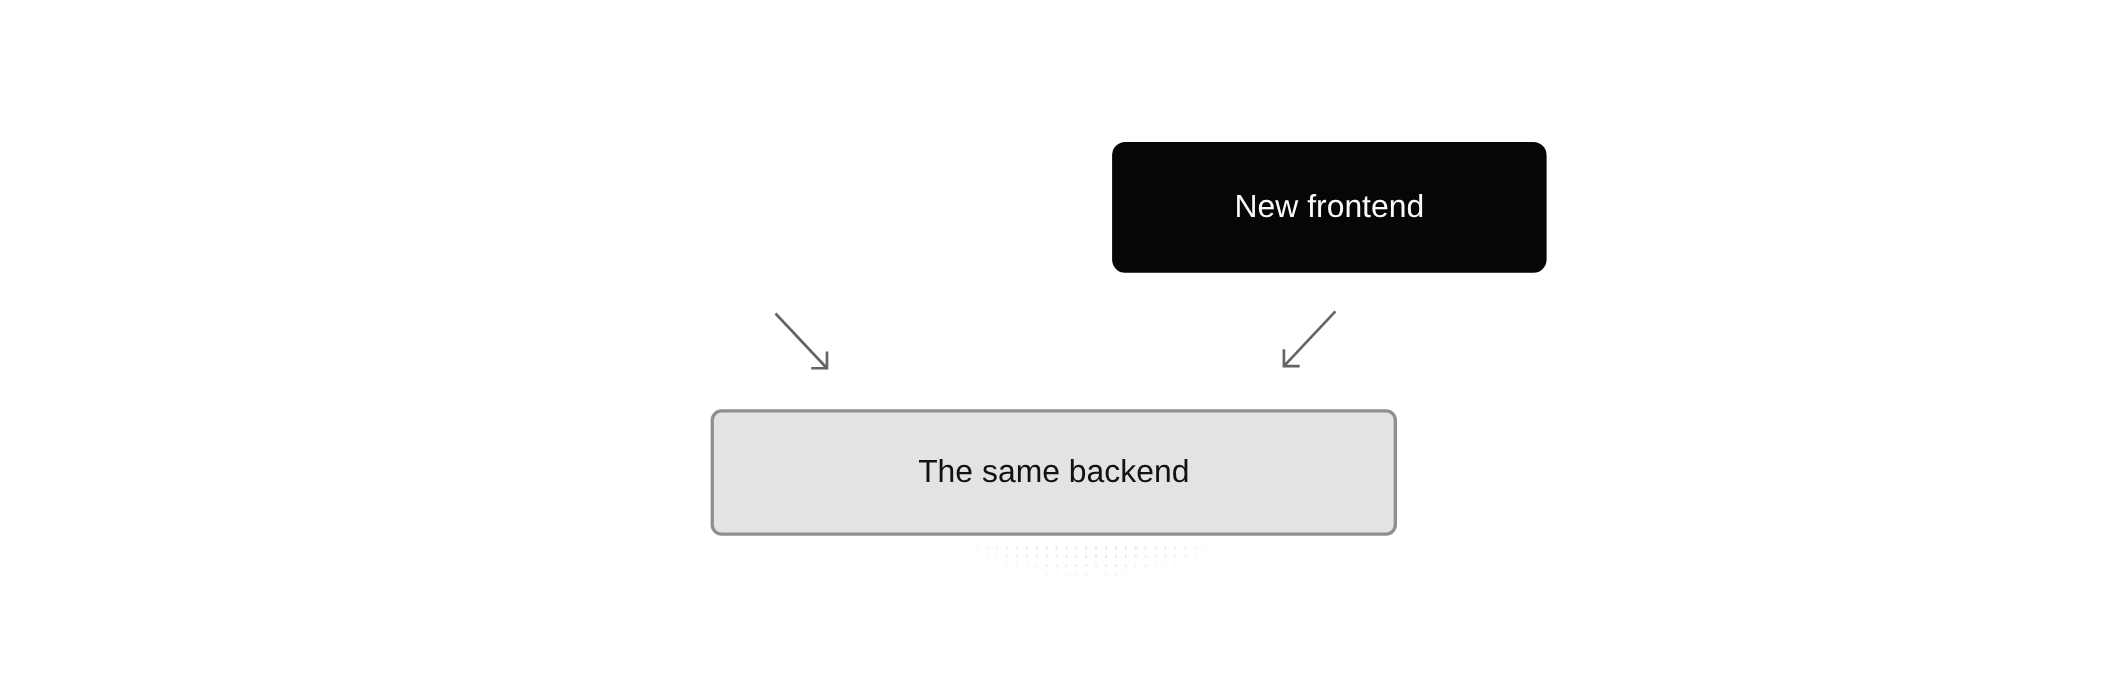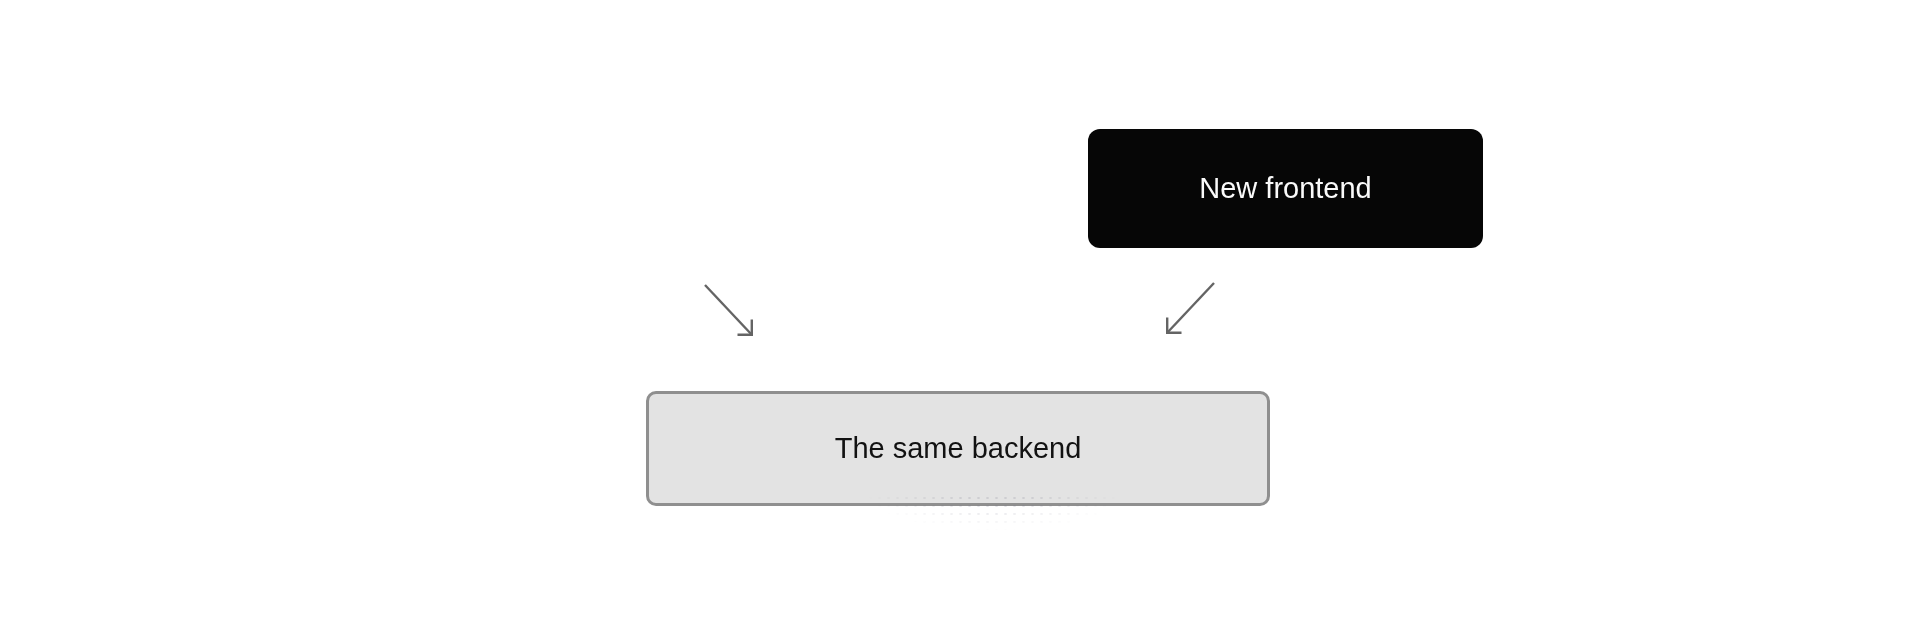--- a/index.html
+++ b/index.html
@@ -28,37 +28,36 @@
   }
   .node-legacy {
     left: 482px;
     top: 128px;
     width: 392px;
     height: 117px;
     background: #ffffff;
     border: 2px dashed #b9b9b9;
   }
   .node-new {
-    left: 1088px;
+    left: 1011px;
     top: 129px;
     width: 395px;
     height: 119px;
     background: #060606;
     border-radius: 12px;
     color: #fafafa;
   }
   .node-backend {
     left: 646px;
     top: 372px;
     width: 624px;
     height: 115px;
     background: #e3e3e3;
     border: 3px solid #8f8f8f;
     border-radius: 10px;
-    margin-top: 19px;
   }
   .arrow {
     position: absolute;
     overflow: visible;
   }
   .arrow-left  { left: 700px; top: 280px; }
   .arrow-right { left: 1160px; top: 278px; }
   .arrow line, .arrow polyline {
     stroke: #646464;
     stroke-width: 2.4;

